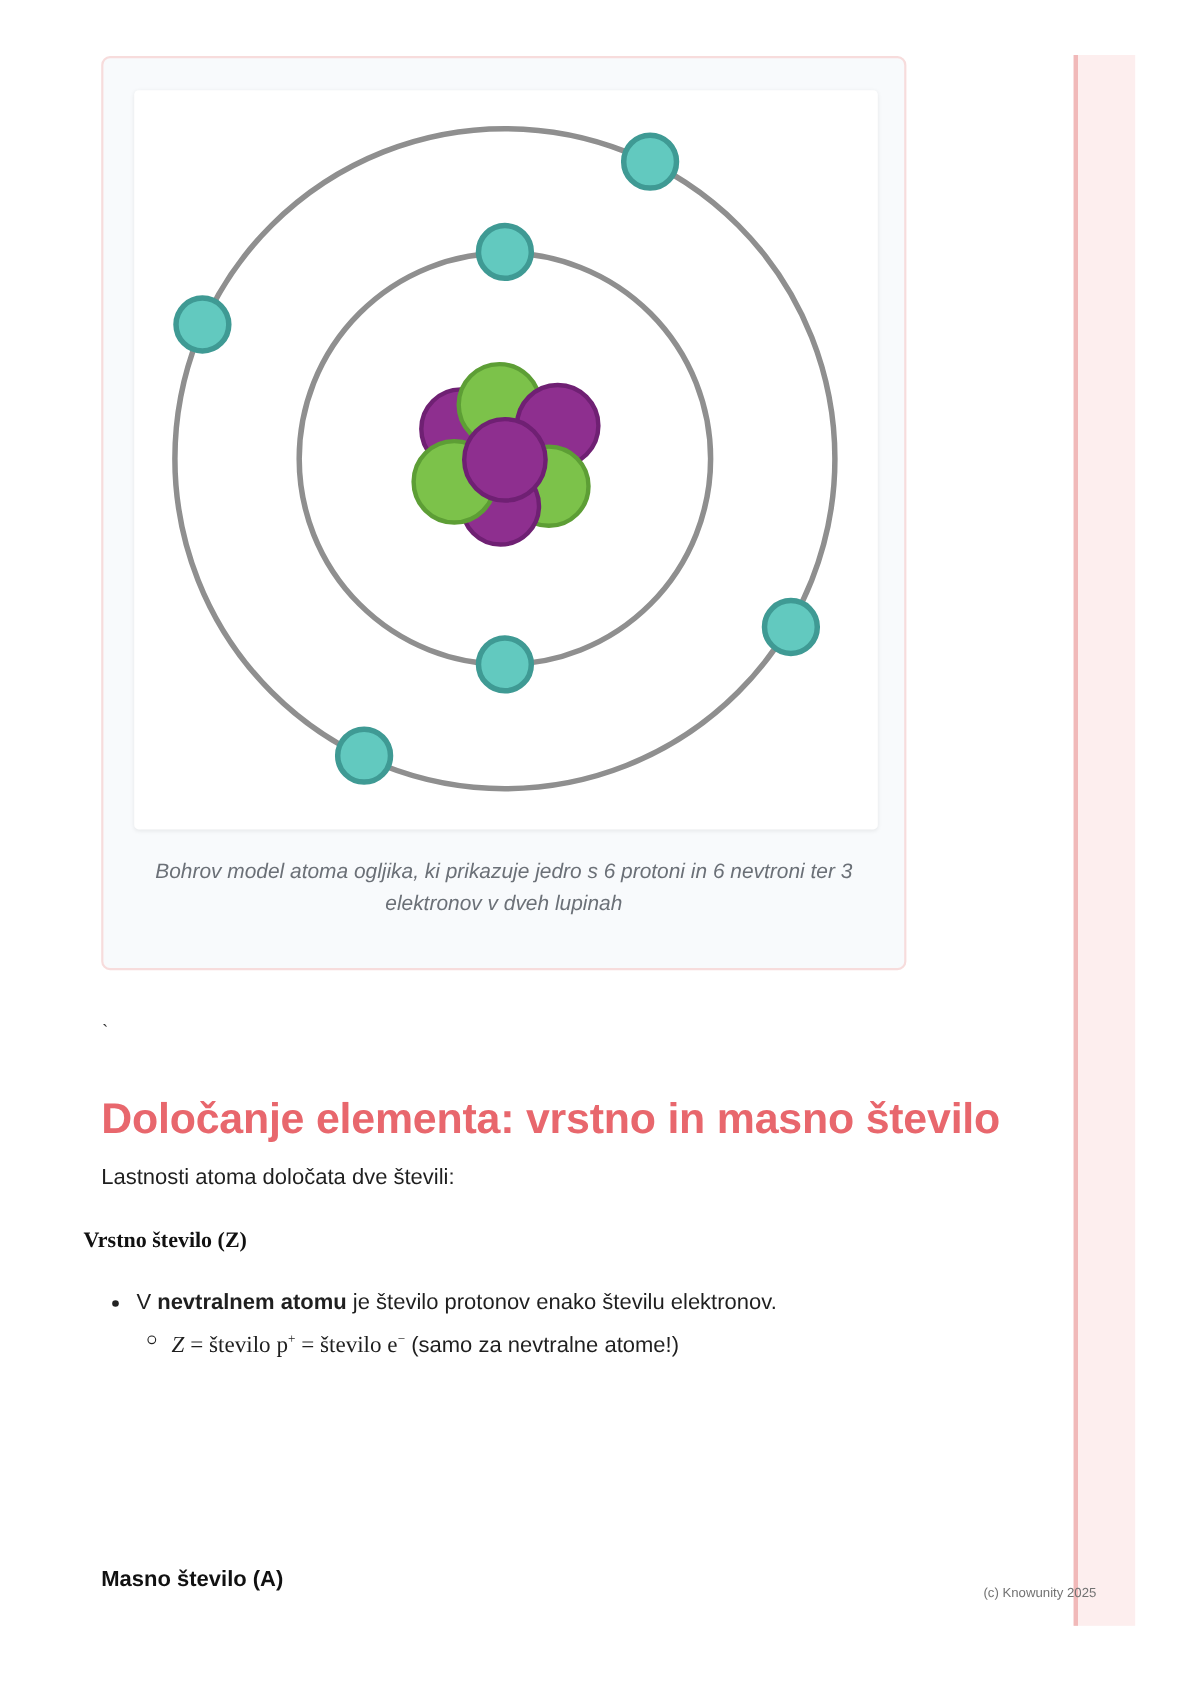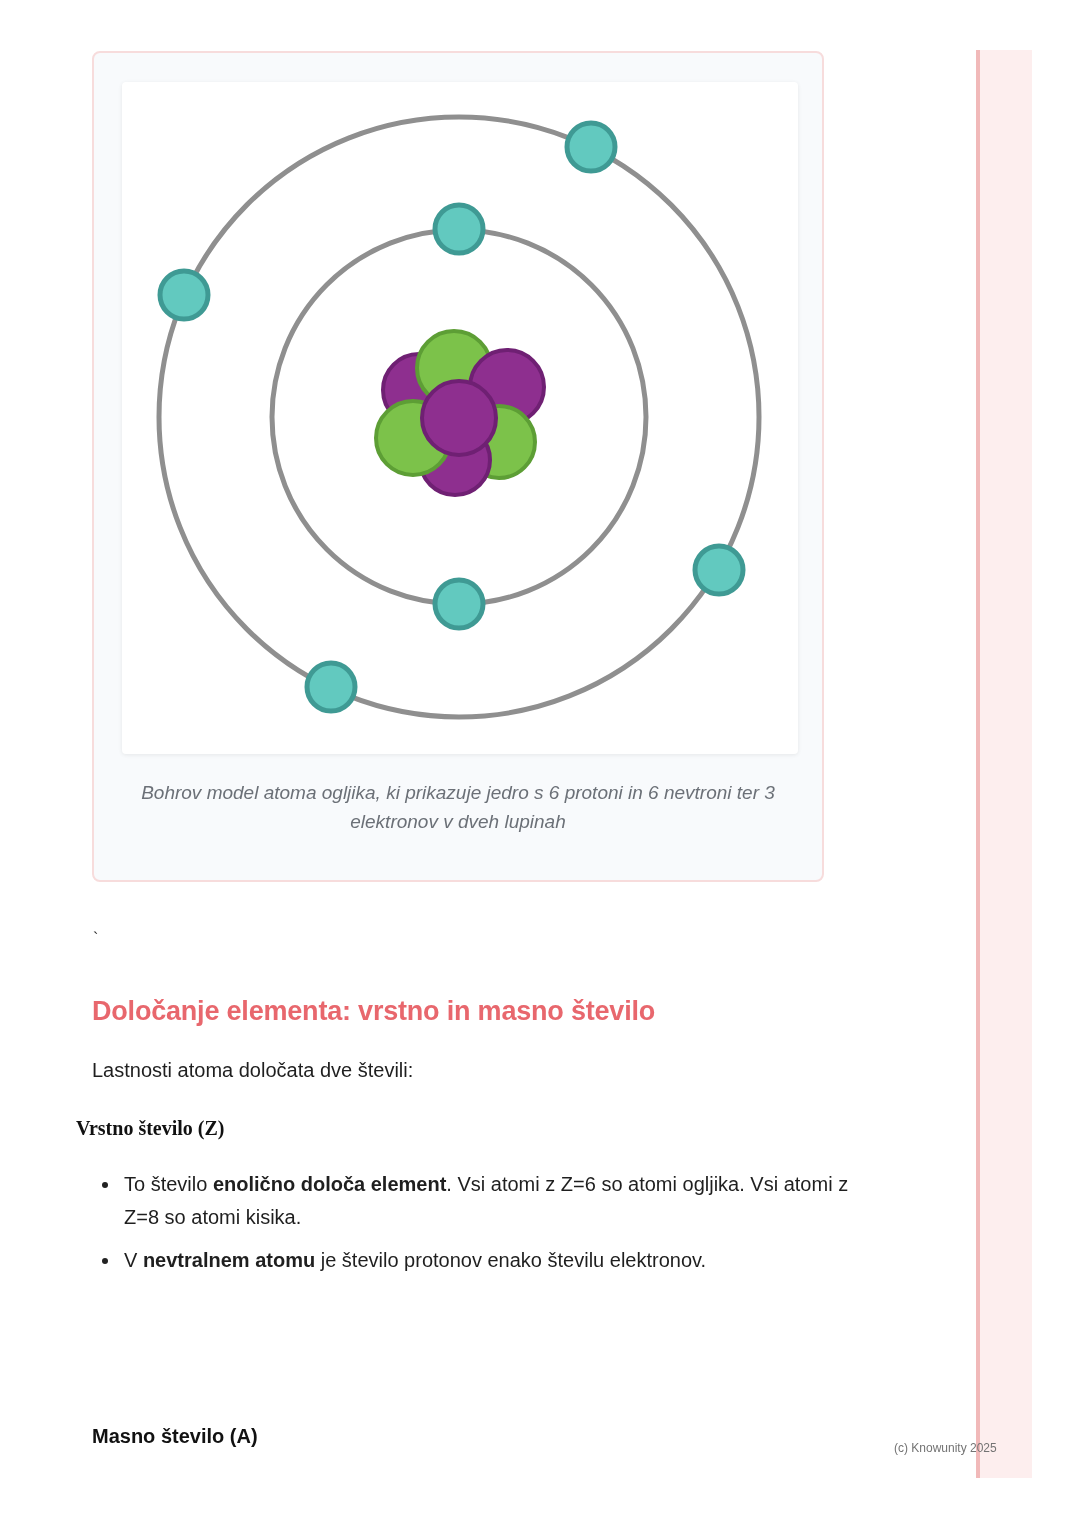--- a/index.html
+++ b/index.html
@@ -24,21 +24,21 @@
   .caption {
     position:absolute; left:20px; right:20px; top:725px;
     text-align:center; font-style:italic; font-size:19px; line-height:29px;
     color:#6b7077;
   }
   .stray {
     position:absolute; left:93px; top:930px; font-size:16px; color:#333;
   }
   .section-title {
     position:absolute; left:92px; top:996px; margin:0;
-    font-size:27px; font-weight:bold; color:#e8676d; letter-spacing:-0.2px;
+    font-size:39px; font-weight:bold; color:#e8676d; letter-spacing:-0.2px;
   }
   .intro {
     position:absolute; left:92px; top:1059px; margin:0; font-size:20px;
   }
   .subhead {
     position:absolute; margin:0; font-size:20px; font-weight:bold; color:#111;
   }
   ul.main-list {
     position:absolute; left:92px; top:1168px; width:760px;
     margin:0; padding:0 0 0 32px; list-style:none; font-size:20px; line-height:33px;
@@ -98,21 +98,23 @@
 </div>
 
 <div class="stray">`</div>
 
 <h2 class="section-title">Določanje elementa: vrstno in masno število</h2>
 <p class="intro">Lastnosti atoma določata dve števili:</p>
 
 <p class="subhead" style="left:76px; top:1117px;font-family:Liberation Serif, serif;">Vrstno število (Z)</p>
 
 <ul class="main-list">
-  <li><span>To število </span><b>enolično določa element</b><span>. Vsi atomi z Z=6 so atomi ogljika. Vsi atomi z Z=8 so atomi kisika.</span></li>
   <li><span>V </span><b>nevtralnem atomu</b><span> je število protonov enako številu elektronov.</span>
+    <ul class="sub-list">
+      <li><span class="math"><i>Z</i><span> = število p</span><sup>+</sup><span> = število e</span><sup>−</sup></span><span> (samo za nevtralne atome!)</span></li>
+    </ul>
   </li>
 </ul>
 
 <p class="subhead" style="left:92px; top:1425px;">Masno število (A)</p>
 
 <div class="side-bar"></div>
 <div class="footer">(c) Knowunity 2025</div>
 
 </body></html>

